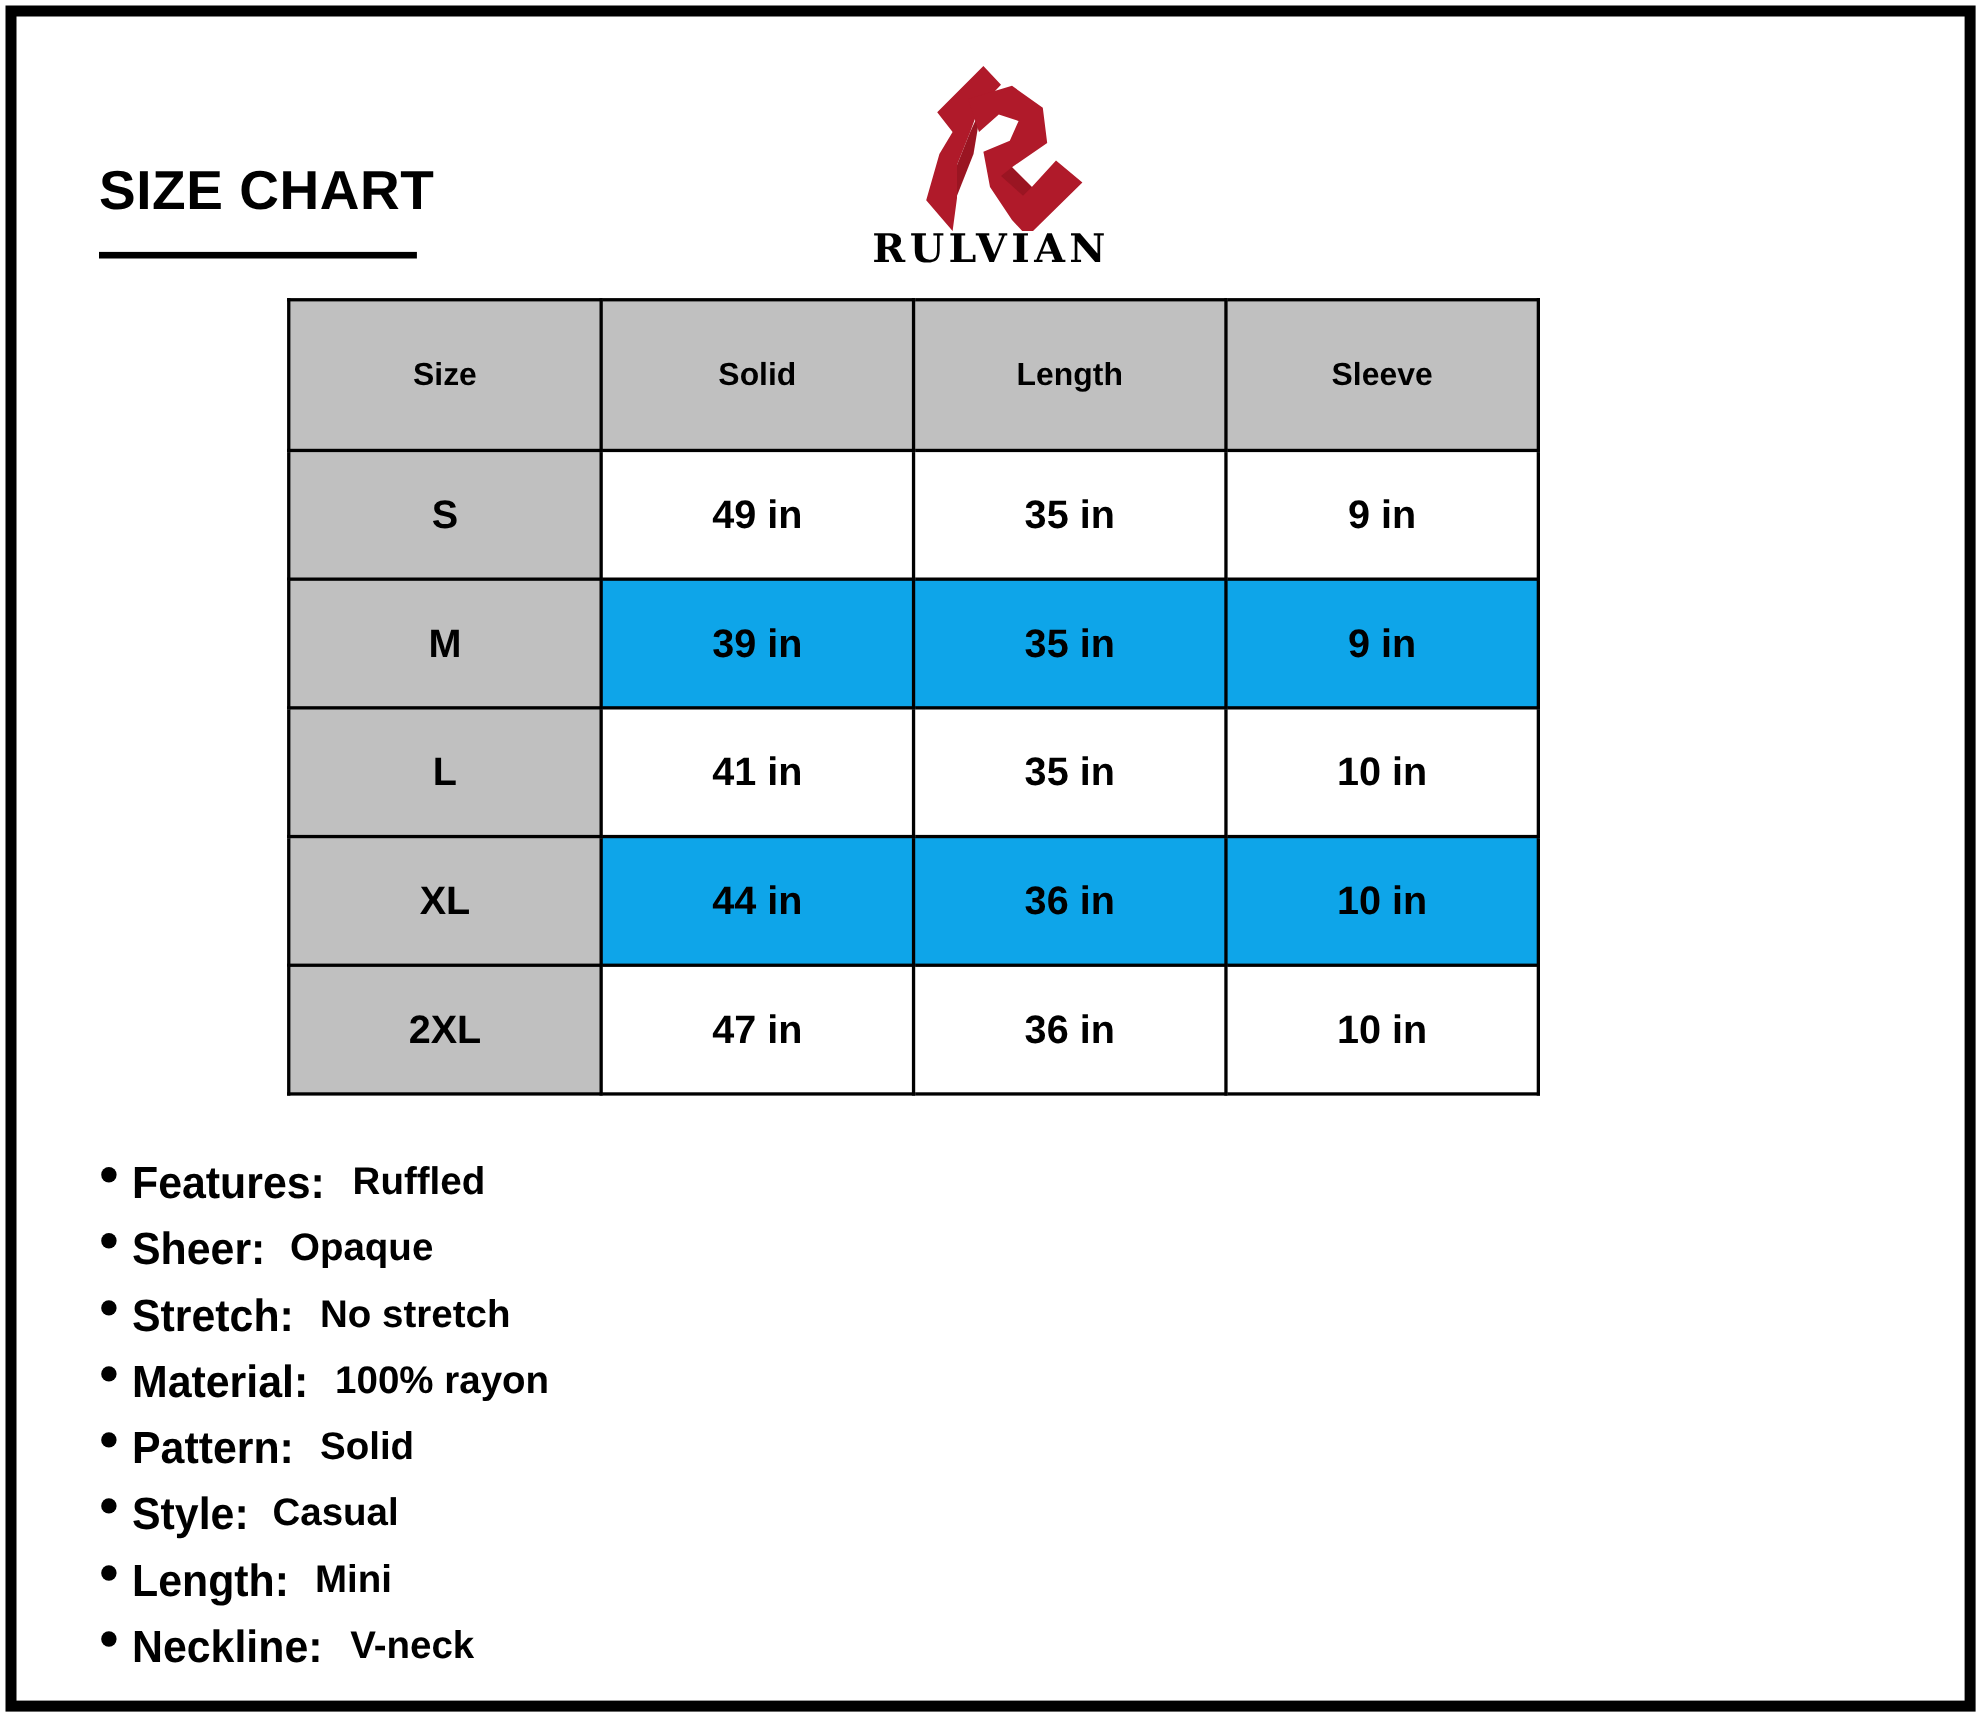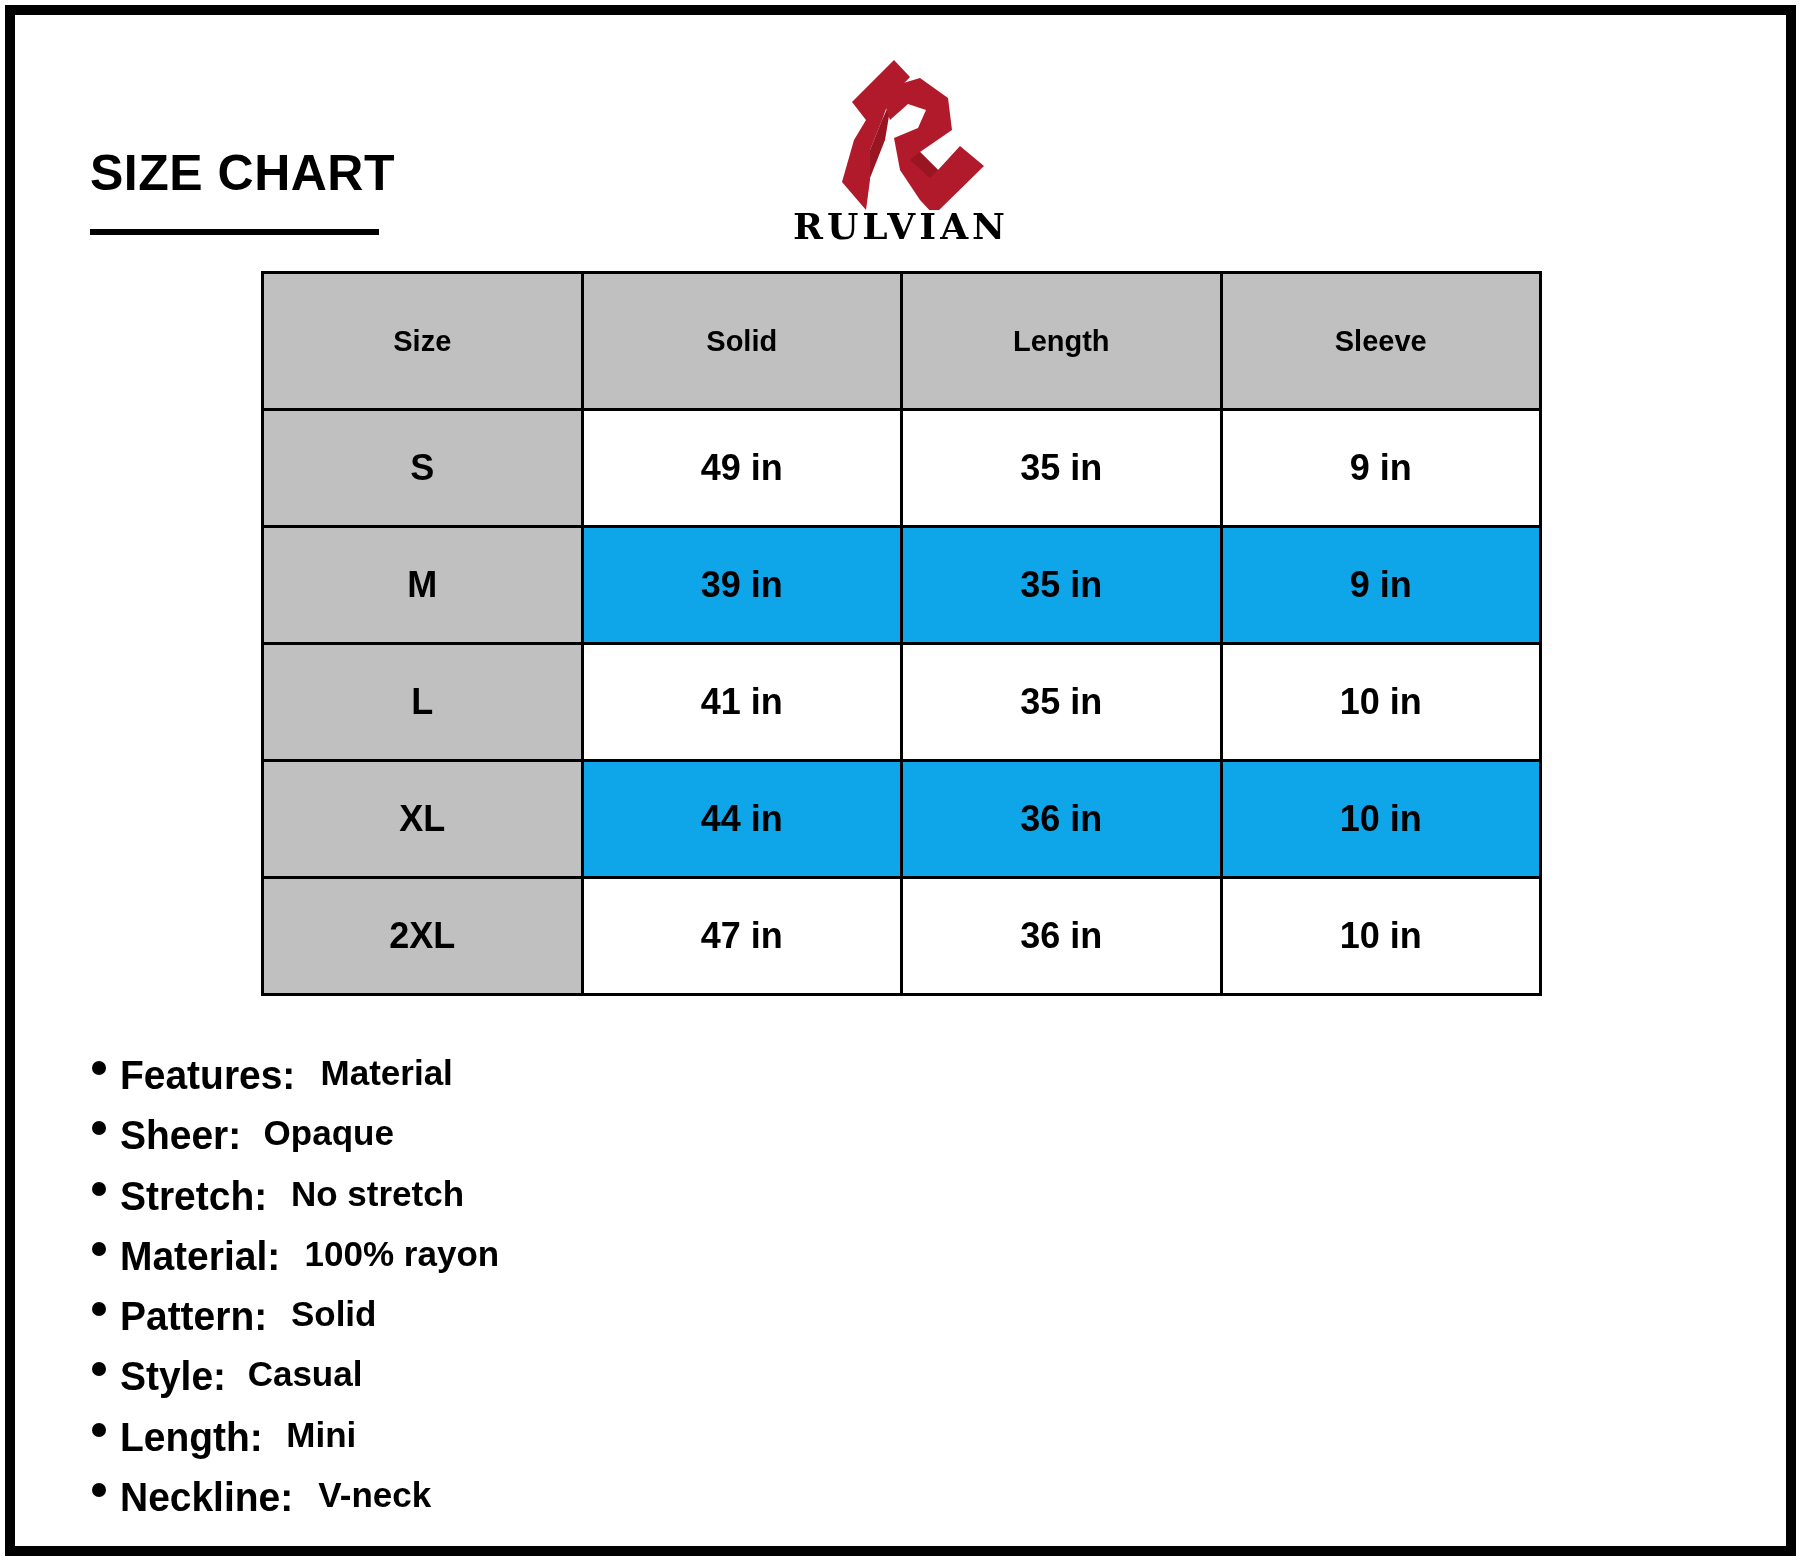--- a/index.html
+++ b/index.html
@@ -8,21 +8,21 @@
   .frame { position: absolute; left: 5px; top: 5px; width: 1771px; height: 1531px;
            border: 10px solid #000; box-sizing: content-box; }
   .title { position: absolute; left: 90px; top: 148px; font-size: 50px; font-weight: bold;
            letter-spacing: 0.5px; line-height: 1; }
   .title-rule { position: absolute; left: 90px; top: 229px; width: 289px; height: 6px; background: #000; }
   .logo { position: absolute; left: 770px; top: 60px; width: 260px; height: 190px; }
   .logo svg { display: block; }
   .brand { position: absolute; left: 770px; top: 208px; width: 262px; text-align: center;
            font-family: "DejaVu Serif", "Liberation Serif", serif; font-weight: bold;
            font-size: 36px; letter-spacing: 4px; color: #000000; line-height: 1; }
-  table.sizes { position: absolute; left: 261px; top: 271px; width: 1281px;
+  table.sizes { position: absolute; left: 261px; top: 271px; width: 1139px;
                 border-collapse: collapse; table-layout: fixed; }
   table.sizes th, table.sizes td { border: 3px solid #000; text-align: center; vertical-align: middle;
                 font-weight: bold; padding: 0; }
   table.sizes th { background: #c0c0c0; height: 134px; font-size: 29px; }
   table.sizes td { height: 114px; font-size: 36px; }
   table.sizes td.size-col { background: #c0c0c0; }
   table.sizes tr.alt td { background: #0ea5e9; }
   table.sizes tr.alt td.size-col { background: #c0c0c0; }
   .specs { position: absolute; left: 92px; top: 1052px; margin: 0; padding: 0; list-style: none; }
   .specs li { height: 60.3px; display: flex; align-items: baseline; white-space: nowrap; }
@@ -95,21 +95,21 @@
       <td>36 in</td>
       <td>10 in</td>
     </tr>
   </tbody>
 </table>
 
 <ul class="specs">
   <li>
     <span class="bullet"></span>
     <span class="spec-label">Features:</span>
-    <span class="spec-value">Material</span>
+    <span class="spec-value">Ruffled</span>
   </li>
   <li>
     <span class="bullet"></span>
     <span class="spec-label">Sheer:</span>
     <span class="spec-value">Opaque</span>
   </li>
   <li>
     <span class="bullet"></span>
     <span class="spec-label">Stretch:</span>
     <span class="spec-value">No stretch</span>

